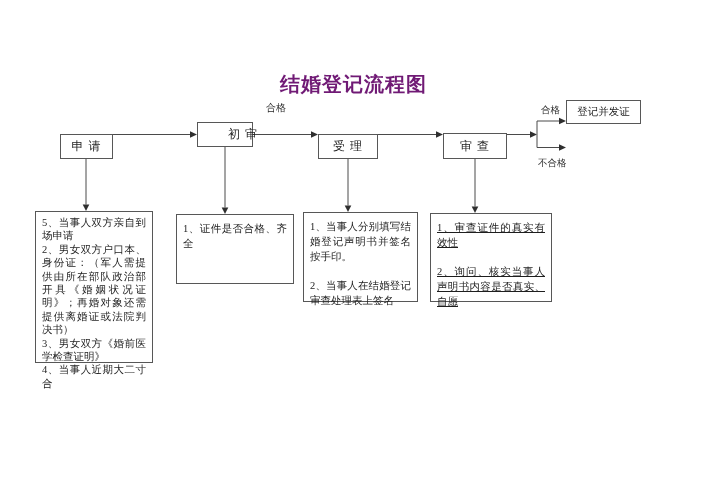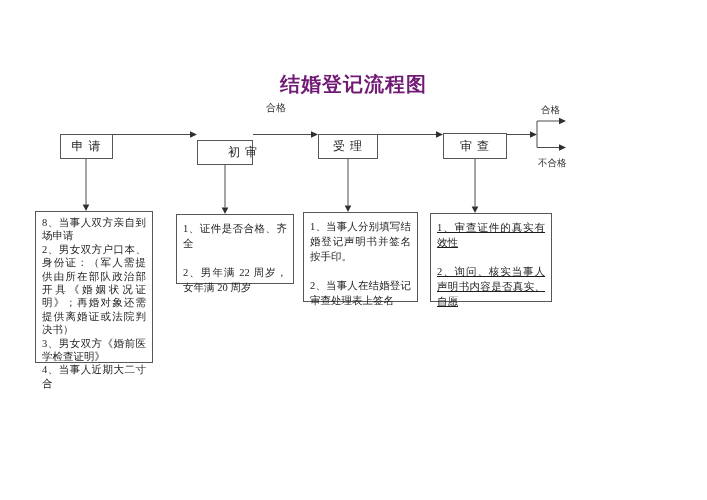--- a/index.html
+++ b/index.html
@@ -94,45 +94,47 @@
     <polygon points="348,212 344.7,205.5 351.3,205.5"></polygon>
     <line x1="475" y1="147" x2="475" y2="206.5"></line>
     <polygon points="475,213 471.7,206.5 478.3,206.5"></polygon>
   </svg>
 
   <h1 class="title">结婚登记流程图</h1>
 
   <div class="box step-box" style="left:60px; top:122px; width:53px; height:25px;">
     <span>申 请</span>
   </div>
-  <div class="box step-box" style="left:197px; top:128px; width:56px; height:25px;padding-left:36px;">
+  <div class="box step-box" style="left:197px; top:110px; width:56px; height:25px;padding-left:36px;">
     <span>初 审</span>
   </div>
   <div class="box step-box" style="left:443px; top:121px; width:64px; height:26px;">
     <span>审 查</span>
   </div>
   <div class="box step-box" style="left:318px; top:122px; width:60px; height:25px;">
     <span>受 理</span>
   </div>
 
   <div class="edge-label" style="left:266px; top:101px;">合格</div>
   <div class="edge-label small" style="left:541px; top:104px;">合格</div>
   <div class="edge-label small" style="left:538px; top:157px;">不合格</div>
 
+  <div class="box outcome-box" style="left:566px; top:100px; width:75px; height:24px;">
+    <span>登记并发证</span>
+  </div>
 
   <div class="detail-box" style="left:35px; top:211px; width:118px; height:152px;">
-    <div class="detail-item">8、当事人双方亲自到场申请</div>
+    <div class="detail-item">5、当事人双方亲自到场申请</div>
     <div class="detail-item">2、男女双方户口本、身份证：（军人需提供由所在部队政治部开具《婚姻状况证明》；再婚对象还需提供离婚证或法院判决书）</div>
     <div class="detail-item">3、男女双方《婚前医学检查证明》</div>
     <div class="detail-item">4、当事人近期大二寸合</div>
   </div>
 
   <div class="detail-box spaced" style="left:176px; top:214px; width:118px; height:70px;">
     <div class="detail-item">1、证件是否合格、齐全</div>
-    <div class="detail-item">2、男年满 22 周岁，女年满 20 周岁</div>
   </div>
 
   <div class="detail-box spaced" style="left:303px; top:212px; width:115px; height:90px;">
     <div class="detail-item">1、当事人分别填写结婚登记声明书并签名按手印。</div>
     <div class="detail-item">2、当事人在结婚登记审查处理表上签名</div>
   </div>
 
   <div class="detail-box spaced" style="left:430px; top:213px; width:122px; height:89px;text-decoration:underline;">
     <div class="detail-item">1、审查证件的真实有效性</div>
     <div class="detail-item">2、询问、核实当事人声明书内容是否真实、自愿</div>

